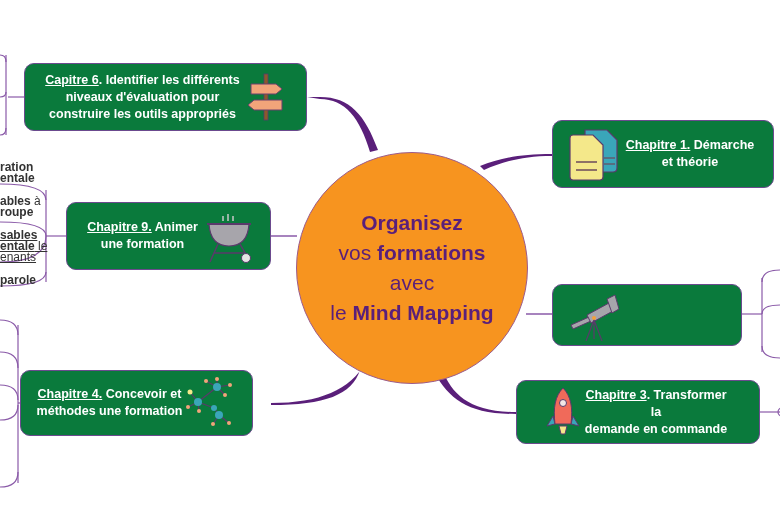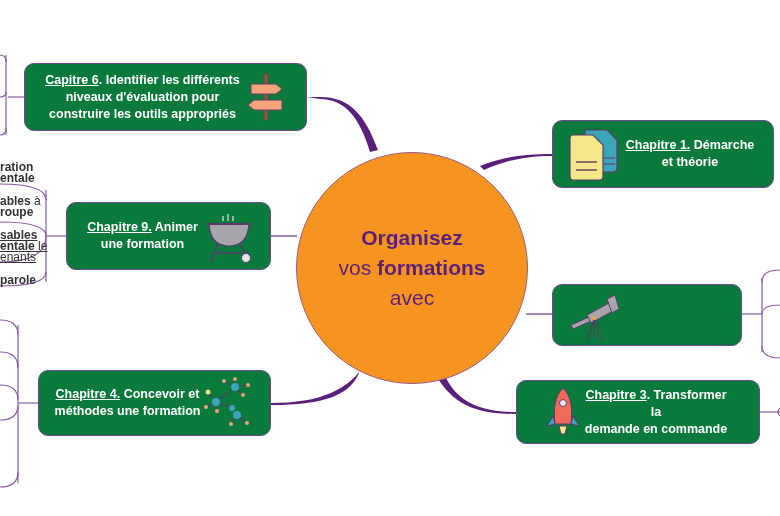--- a/index.html
+++ b/index.html
@@ -84,21 +84,21 @@
     <svg width="50" height="56" viewBox="0 0 50 56">
       <path d="M19,8 L19,13 M24,6 L24,13 M29,8 L29,13" stroke="#c8c8c8" stroke-width="1.5"></path>
       <path d="M5,16 L45,16 C44,32 36,38 25,38 C14,38 6,32 5,16 Z" fill="#a7a5ab" stroke="#5a3a6b" stroke-width="1.2"></path>
       <line x1="3" y1="16" x2="47" y2="16" stroke="#5a3a6b" stroke-width="2"></line>
       <path d="M14,36 L6,54 M36,36 L44,50 M10,45 L40,45" stroke="#5a3a6b" stroke-width="1.5" fill="none"></path>
       <circle cx="42" cy="50" r="4.5" fill="#e5e5e5" stroke="#5a3a6b" stroke-width="1"></circle>
     </svg>
   </div>
 </div>
 
-<div class="node" style="left:38px;top:370px;width:233px;height:66px;padding:0 18px 0 14px;">
+<div class="node" style="left:20px;top:370px;width:233px;height:66px;padding:0 18px 0 14px;">
   <div class="txt">
     <u>Chapitre 4.</u><span> Concevoir et</span><br>
     <span>méthodes une formation</span>
   </div>
   <div class="ico">
     <svg width="50" height="54" viewBox="0 0 50 54">
       <g stroke="#5a3a6b" stroke-width="1.2">
         <line x1="14" y1="26" x2="33" y2="11"></line>
           <line x1="14" y1="26" x2="30" y2="32"></line>
         <line x1="30" y1="32" x2="35" y2="39"></line>
@@ -171,20 +171,21 @@
   <div class="txt">
     <u>Chapitre 3</u><span>. Transformer la</span><br>
     <span>demande en commande</span>
   </div>
 </div>
 
 <div class="center">
   <div><b>Organisez</b></div>
   <div><span>vos </span><b>formations</b></div>
   <div>avec</div>
+  <div><span>le </span><b>Mind Mapping</b></div>
 </div>
 
 <div class="frag" style="left:0;top:162px;">
   <span>ration</span><br><span>entale</span>
 </div>
 <div class="frag" style="left:0;top:196px;">
   <span>ables</span><span class="light"> à</span><br><span>roupe</span>
 </div>
 <div class="frag" style="left:0;top:230px;text-decoration:underline;">
   <span>sables</span><br><span>entale</span><span class="light"> le</span><br><span class="light">enants</span>

